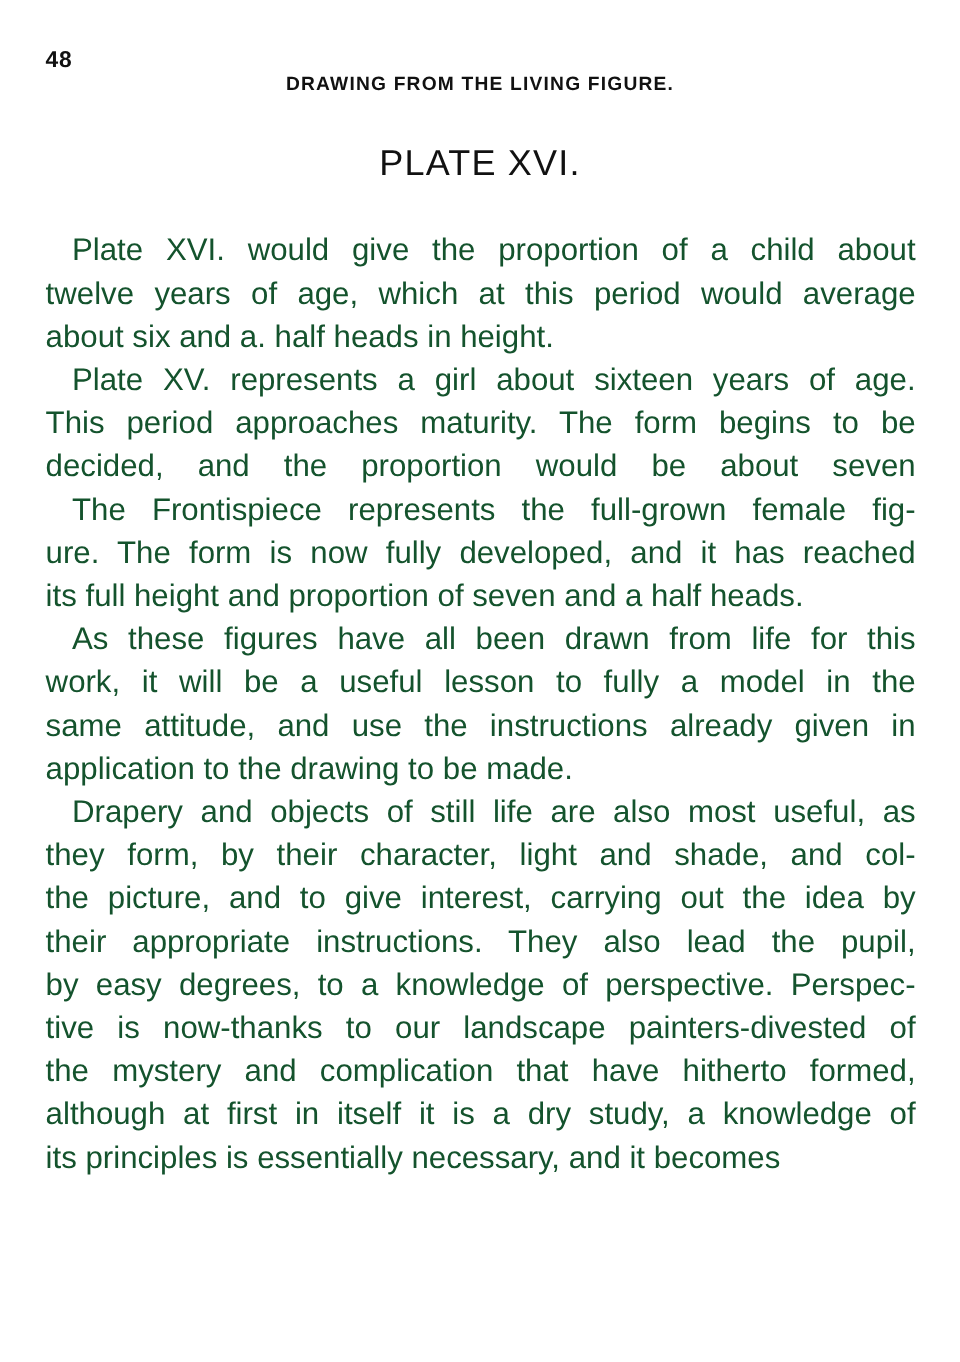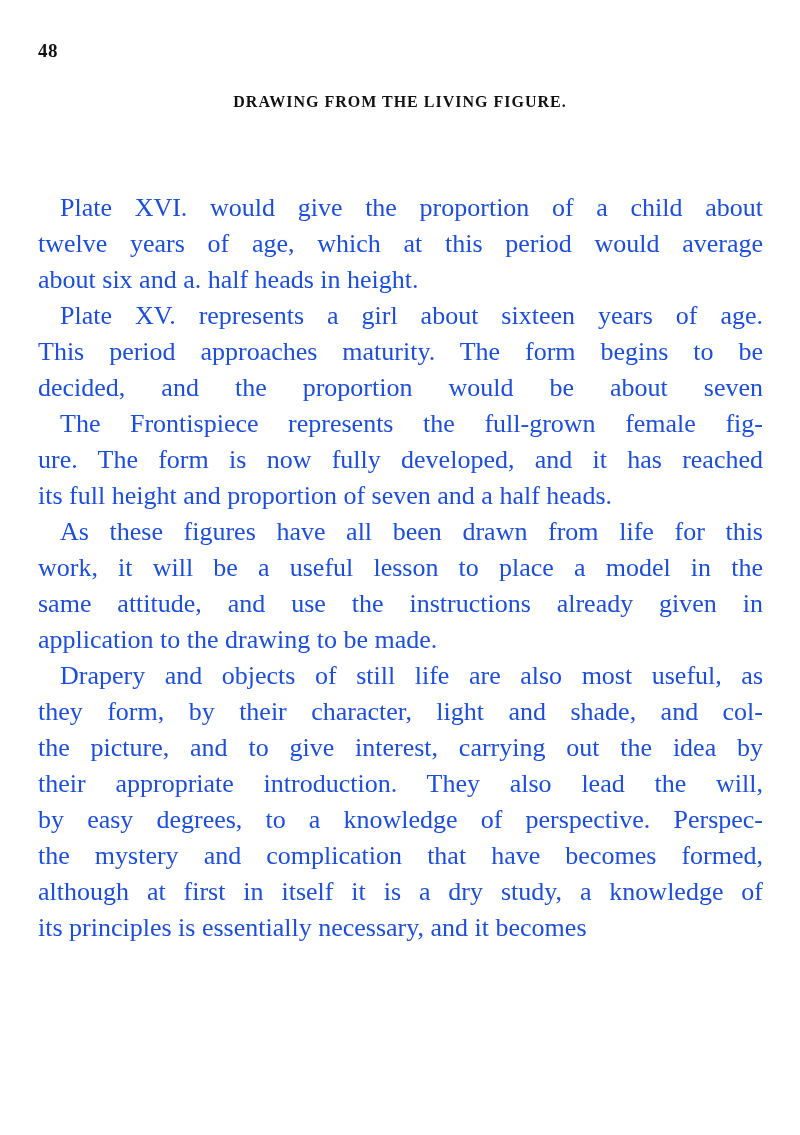--- a/index.html
+++ b/index.html
@@ -6,95 +6,96 @@
     margin: 0;
     padding: 0;
     background: #ffffff;
   }
   .page {
     position: relative;
     width: 800px;
     height: 1135px;
     background: #ffffff;
     color: #111111;
-    font-family: Liberation Serif, serif;
+    font-family: Liberation Sans, sans-serif;
     overflow: hidden;
   }
   .page-number {
     position: absolute;
     top: 40px;
     left: 38px;
     font-size: 19px;
     font-weight: bold;
     letter-spacing: 0.5px;
   }
   .running-title {
     position: absolute;
     top: 62px;
     left: 0;
     width: 100%;
     text-align: center;
     font-size: 16px;
     font-weight: bold;
     letter-spacing: 1px;
-    margin-top: 31px;
   }
   .plate-title {
     position: absolute;
     top: 120px;
     left: 0;
     width: 100%;
     text-align: center;
     font-size: 30px;
     font-weight: normal;
     letter-spacing: 1px;
   }
   .body-text {
     position: absolute;
     top: 190px;
     left: 38px;
     width: 725px;
     font-size: 26px;
     line-height: 36px;
-    color: #1d4ed8;
+    color: #14532d;
   }
   .line {
     text-align: justify;
     text-align-last: justify;
     white-space: normal;
   }
   .line.last {
     text-align-last: left;
   }
   .line.first {
     text-indent: 22px;
   }
 </style>
 </head>
 <body>
 
 <div class="page">
   <div class="page-number">48</div>
   <div class="running-title">DRAWING FROM THE LIVING FIGURE.</div>
+  <div class="plate-title">PLATE XVI.</div>
   <div class="body-text">
       <div class="line first">Plate XVI. would give the proportion of a child about</div>
       <div class="line">twelve years of age, which at this period would average</div>
       <div class="line last">about six and a. half heads in height.</div>
       <div class="line first">Plate XV. represents a girl about sixteen years of age.</div>
       <div class="line">This period approaches maturity. The form begins to be</div>
       <div class="line">decided, and the proportion would be about seven</div>
       <div class="line first">The Frontispiece represents the full-grown female fig-</div>
       <div class="line">ure. The form is now fully developed, and it has reached</div>
       <div class="line last">its full height and proportion of seven and a half heads.</div>
       <div class="line first">As these figures have all been drawn from life for this</div>
-      <div class="line">work, it will be a useful lesson to place a model in the</div>
+      <div class="line">work, it will be a useful lesson to fully a model in the</div>
       <div class="line">same attitude, and use the instructions already given in</div>
       <div class="line last">application to the drawing to be made.</div>
       <div class="line first">Drapery and objects of still life are also most useful, as</div>
       <div class="line">they form, by their character, light and shade, and col-</div>
       <div class="line">the picture, and to give interest, carrying out the idea by</div>
-      <div class="line">their appropriate introduction. They also lead the will,</div>
+      <div class="line">their appropriate instructions. They also lead the pupil,</div>
       <div class="line">by easy degrees, to a knowledge of perspective. Perspec-</div>
-      <div class="line">the mystery and complication that have becomes formed,</div>
+      <div class="line">tive is now-thanks to our landscape painters-divested of</div>
+      <div class="line">the mystery and complication that have hitherto formed,</div>
       <div class="line">although at first in itself it is a dry study, a knowledge of</div>
       <div class="line last">its principles is essentially necessary, and it becomes</div>
     </div>
 </div>
 
 </body></html>

